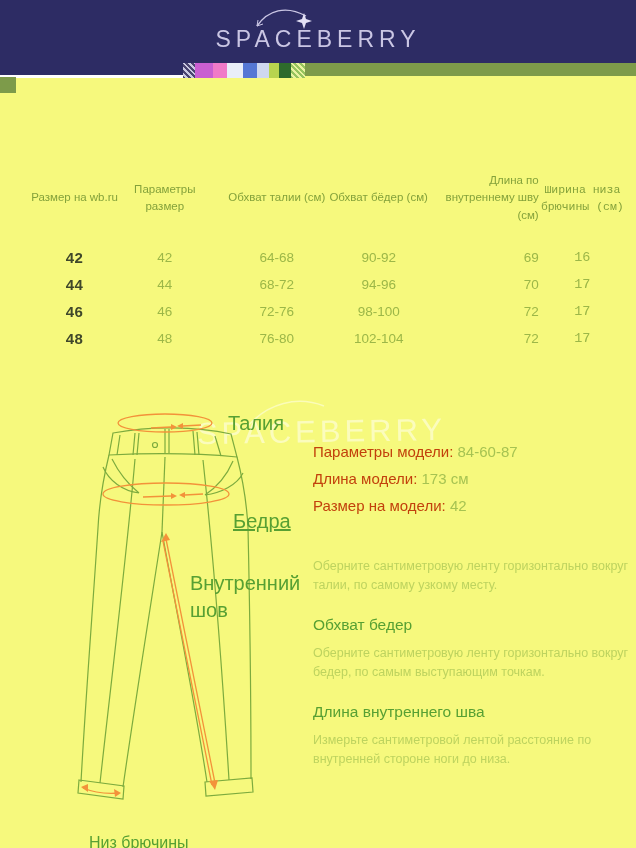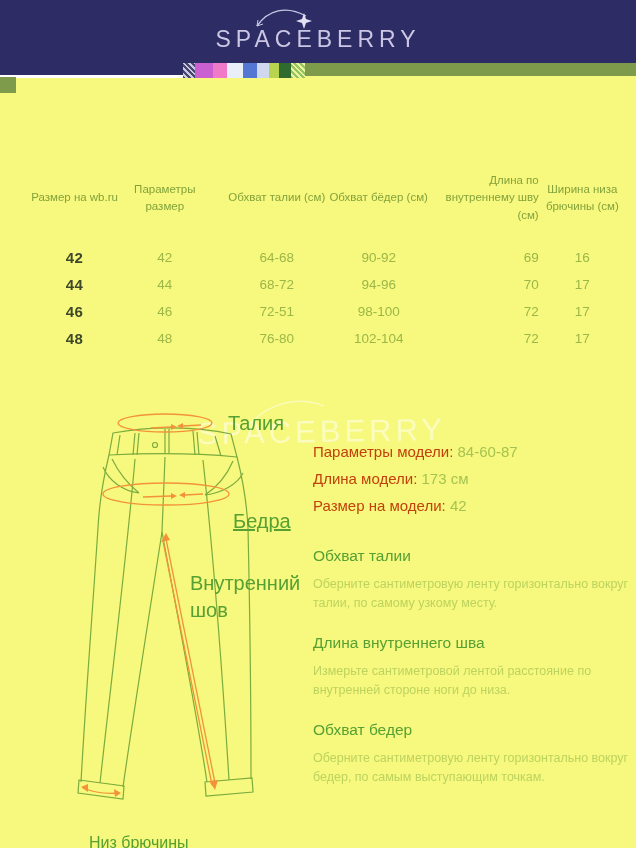--- a/index.html
+++ b/index.html
@@ -41,21 +41,21 @@
   .g9{width:14px;background:repeating-linear-gradient(45deg,#96c45e 0 2px,#e9f3a0 2px 4px);}
   .strip-right { flex:1; height:15px;
     background:linear-gradient(to bottom, #7d9b4a 0 13px, #f6f97d 13px 15px); }
   .green-square { position:absolute; left:0; top:77px; width:16px; height:16px; background:#7d9b4a; }
 
   
   .size-table { position:absolute; left:28px; top:172px; width:598px; }
   .trow { display:flex; align-items:center; }
   .thead .tcell { font-size:11.5px; line-height:1.5; color:#84a23b; }
   .tcell { text-align:center; }
-  .c0{width:16%;} .c1{width:15%;} .c2{width:18%;margin-left:16px;} .c3{width:17%;} .c4{width:19%;text-align:right;} .c5{width:15%;}
+  .c0{width:16%;} .c1{width:15%;} .c2{width:18%;margin-left:16px;} .c3{width:17%;} .c4{width:19%;text-align:right;} .c5{width:15%;font-family:Liberation Mono, monospace;}
   .tbody { margin-top:20px; }
   .tbody .trow { height:27px; }
   .tbody .tcell { font-size:13.5px; color:#9cb748; }
   .tbody .tcell.c0 { font-size:15px; font-weight:600; color:#3f472a; letter-spacing:0.5px; }
 
   
   .watermark {
     position:absolute; left:197px; top:414px;
     font-size:31px; letter-spacing:4px; font-weight:400;
     color:rgba(255,255,242,0.55);
@@ -136,21 +136,21 @@
       <div class="tcell c0">44</div>
       <div class="tcell c1">44</div>
       <div class="tcell c2">68-72</div>
       <div class="tcell c3">94-96</div>
       <div class="tcell c4">70</div>
       <div class="tcell c5">17</div>
     </div>
     <div class="trow">
       <div class="tcell c0">46</div>
       <div class="tcell c1">46</div>
-      <div class="tcell c2">72-51</div>
+      <div class="tcell c2">72-76</div>
       <div class="tcell c3">98-100</div>
       <div class="tcell c4">72</div>
       <div class="tcell c5">17</div>
     </div>
     <div class="trow">
       <div class="tcell c0">48</div>
       <div class="tcell c1">48</div>
       <div class="tcell c2">76-80</div>
       <div class="tcell c3">102-104</div>
       <div class="tcell c4">72</div>
@@ -228,24 +228,23 @@
     <span class="mi-value">173 см</span>
   </div>
   <div class="mi-line">
     <span class="mi-label">Размер на модели:</span>
     <span class="mi-value">42</span>
   </div>
 </div>
 
 <div class="guides">
   <div class="guide">
-    <div class="guide-title">Обхват талии</div>
     <div class="guide-text">Оберните сантиметровую ленту горизонтально вокруг талии, по самому узкому месту.</div>
+  </div>
+  <div class="guide">
+    <div class="guide-title">Обхват бедер</div>
+    <div class="guide-text">Оберните сантиметровую ленту горизонтально вокруг бедер, по самым выступающим точкам.</div>
   </div>
   <div class="guide">
     <div class="guide-title">Длина внутреннего шва</div>
     <div class="guide-text">Измерьте сантиметровой лентой расстояние по внутренней стороне ноги до низа.</div>
   </div>
-  <div class="guide">
-    <div class="guide-title">Обхват бедер</div>
-    <div class="guide-text">Оберните сантиметровую ленту горизонтально вокруг бедер, по самым выступающим точкам.</div>
-  </div>
 </div>
 
 </body></html>

